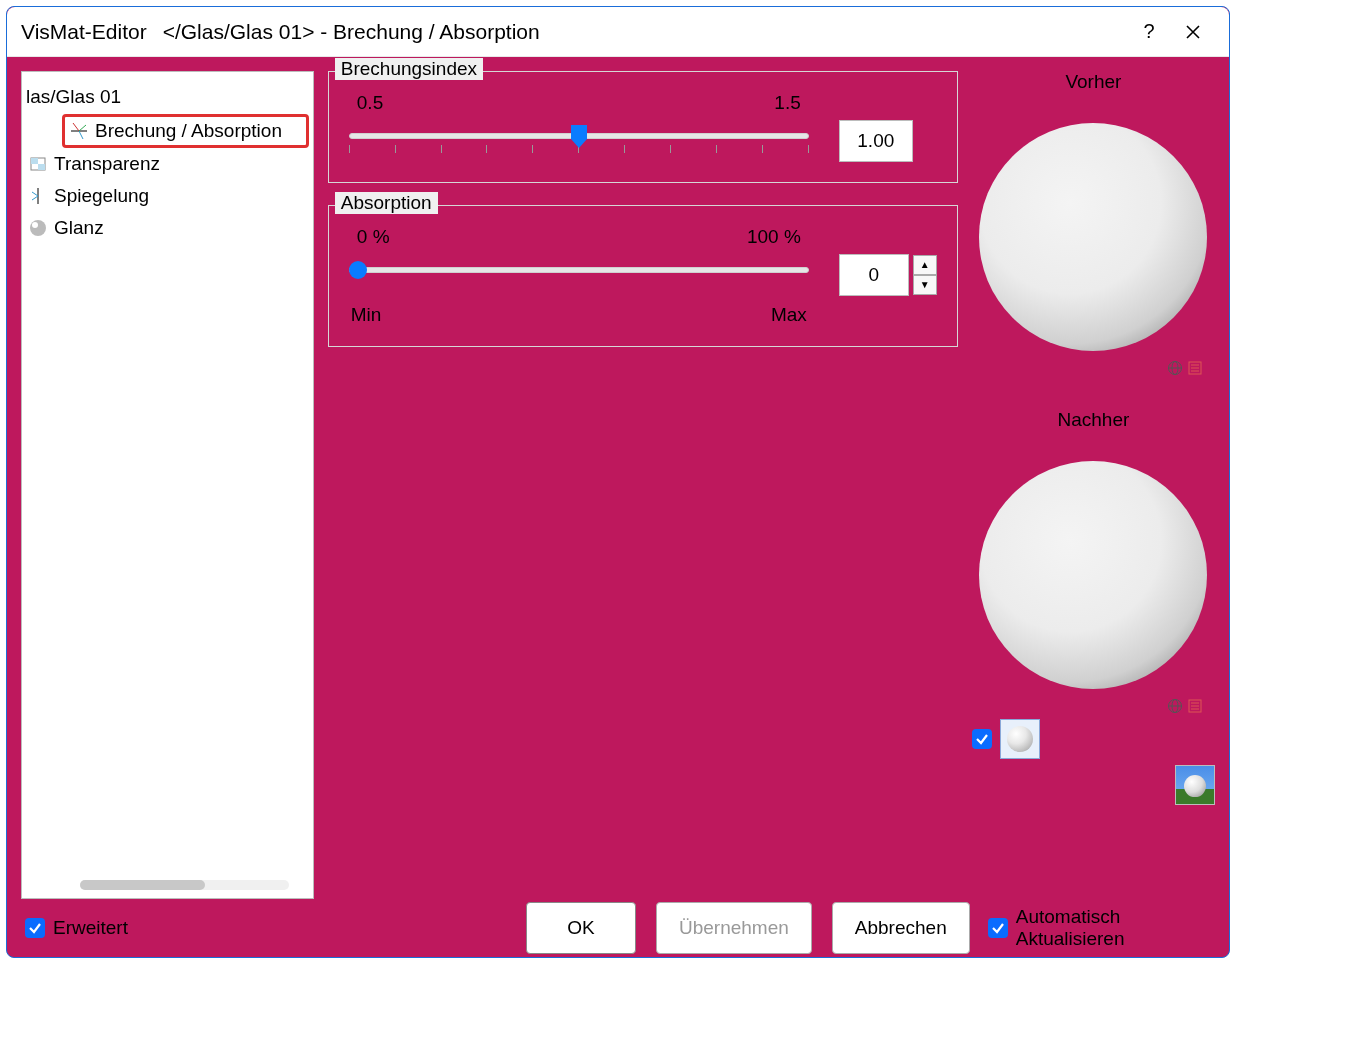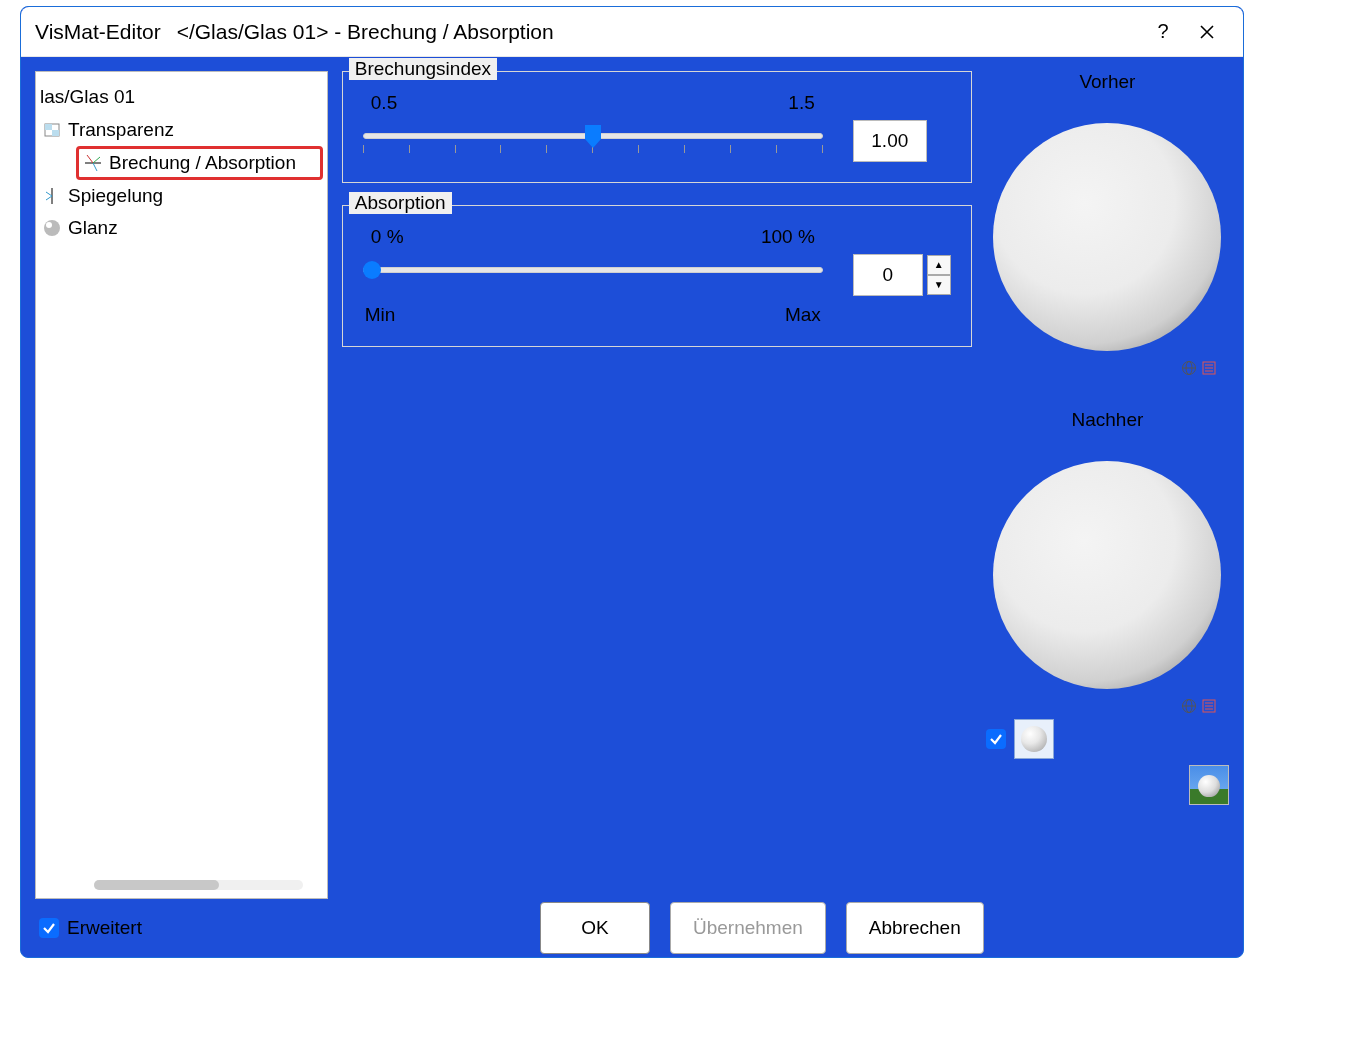--- a/index.html
+++ b/index.html
@@ -8,26 +8,26 @@
     font-family: "Segoe UI", Arial, sans-serif;
     font-size: 18px;
     background: #fff;
     color: #000;
     width: 1372px;
     height: 1060px;
     overflow: hidden;
   }
   .window {
     position: absolute;
-    left: 20px; top: 6px;
+    left: 6px; top: 6px;
     width: 1224px;
     height: 952px;
     border: 1.5px solid #1a6dd9;
     border-radius: 8px;
-    background: #1d4ed8;
+    background: #be185d;
     display: flex;
     flex-direction: column;
   }
   .titlebar {
     height: 50px;
     background: #fff;
     border-radius: 8px 8px 0 0;
     display: flex;
     align-items: center;
     padding: 0 14px;
@@ -303,42 +303,42 @@
           <path d="M2 2 L14 14 M14 2 L2 14" stroke="#000" stroke-width="1.6"></path>
         </svg>
     </div>
   </div>
 
   <div class="body">
 
     <div class="tree">
       <div class="tree-root">las/Glas 01</div>
 
-
-      <div class="tree-item">
-        <span class="tree-icon">
-          <svg width="20" height="20">
-              <rect x="3" y="4" width="14" height="12" fill="none" stroke="#888"></rect>
-              <rect x="3" y="4" width="7" height="6" fill="#bde"></rect>
-              <rect x="10" y="10" width="7" height="6" fill="#bde"></rect>
-            </svg>
-        </span>
-        <span>Transparenz</span>
-      </div>
 
       <div class="tree-item tree-child selected">
         <span class="tree-icon">
           <svg width="20" height="20">
               <line x1="2" y1="10" x2="18" y2="10" stroke="#000"></line>
               <line x1="4" y1="2" x2="10" y2="10" stroke="#c33"></line>
               <line x1="10" y1="10" x2="14" y2="18" stroke="#39c"></line>
               <line x1="10" y1="10" x2="17" y2="4" stroke="#3a5"></line>
             </svg>
         </span>
         <span>Brechung / Absorption</span>
+      </div>
+
+      <div class="tree-item">
+        <span class="tree-icon">
+          <svg width="20" height="20">
+              <rect x="3" y="4" width="14" height="12" fill="none" stroke="#888"></rect>
+              <rect x="3" y="4" width="7" height="6" fill="#bde"></rect>
+              <rect x="10" y="10" width="7" height="6" fill="#bde"></rect>
+            </svg>
+        </span>
+        <span>Transparenz</span>
       </div>
 
       <div class="tree-item">
         <span class="tree-icon">
           <svg width="20" height="20">
               <line x1="10" y1="2" x2="10" y2="18" stroke="#000"></line>
               <path d="M4 6 L10 10 L4 14" fill="none" stroke="#39c"></path>
             </svg>
         </span>
         <span>Spiegelung</span>
@@ -491,15 +491,23 @@
             <path d="M2 7 L6 11 L12 3" stroke="#fff" stroke-width="2.2" fill="none"></path>
           </svg>
       </span>
       <span style="font-size:19px">Erweitert</span>
     </div>
     <div class="center-group">
       <button class="btn primary">OK</button>
       <button class="btn disabled">Übernehmen</button>
       <button class="btn">Abbrechen</button>
     </div>
+    <div class="right-group">
+      <span class="checkbox">
+        <svg width="14" height="14">
+            <path d="M2 7 L6 11 L12 3" stroke="#fff" stroke-width="2.2" fill="none"></path>
+          </svg>
+      </span>
+      <span style="font-size:19px">Automatisch Aktualisieren</span>
+    </div>
   </div>
 
 </div>
 
 </body></html>

